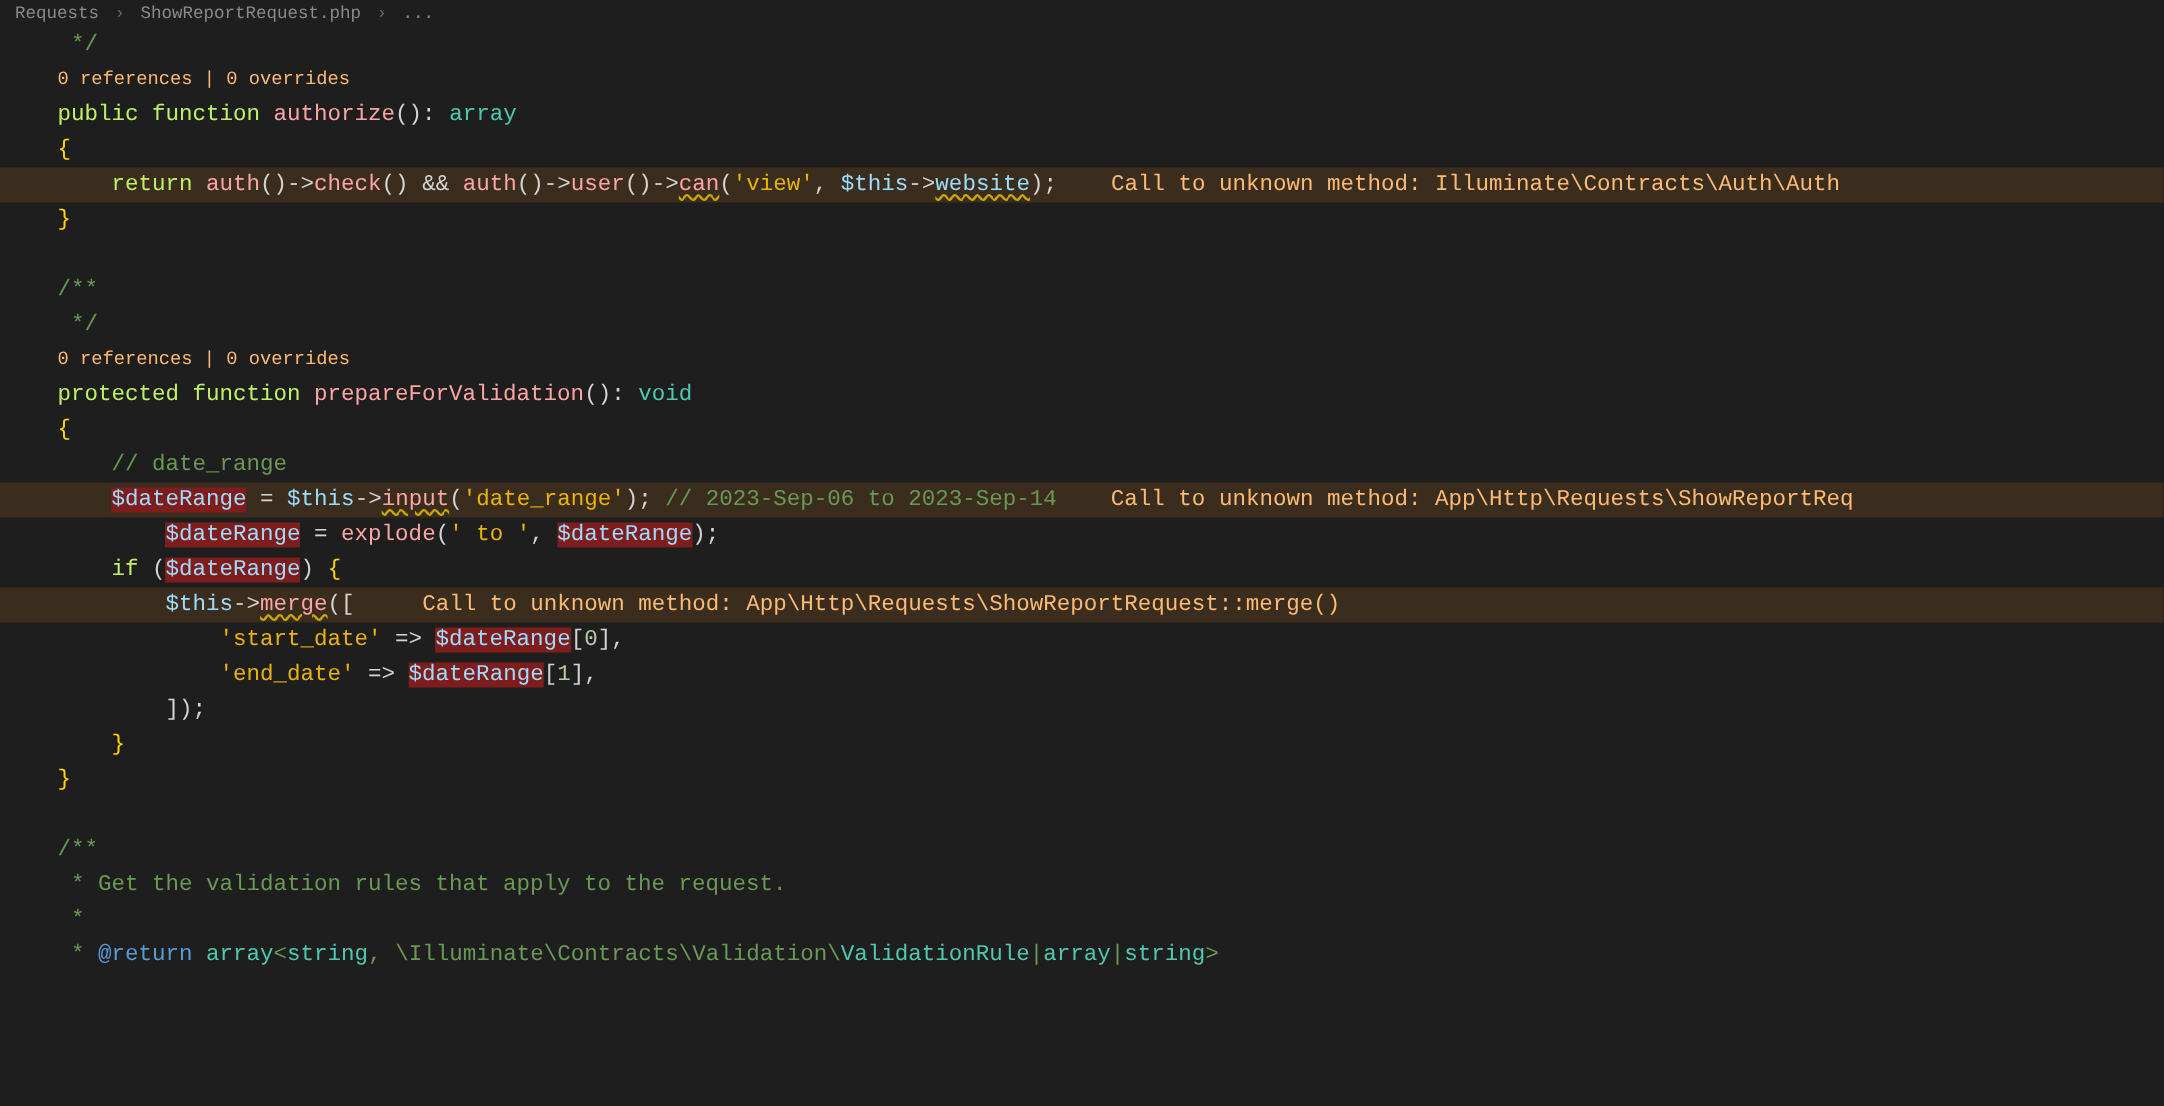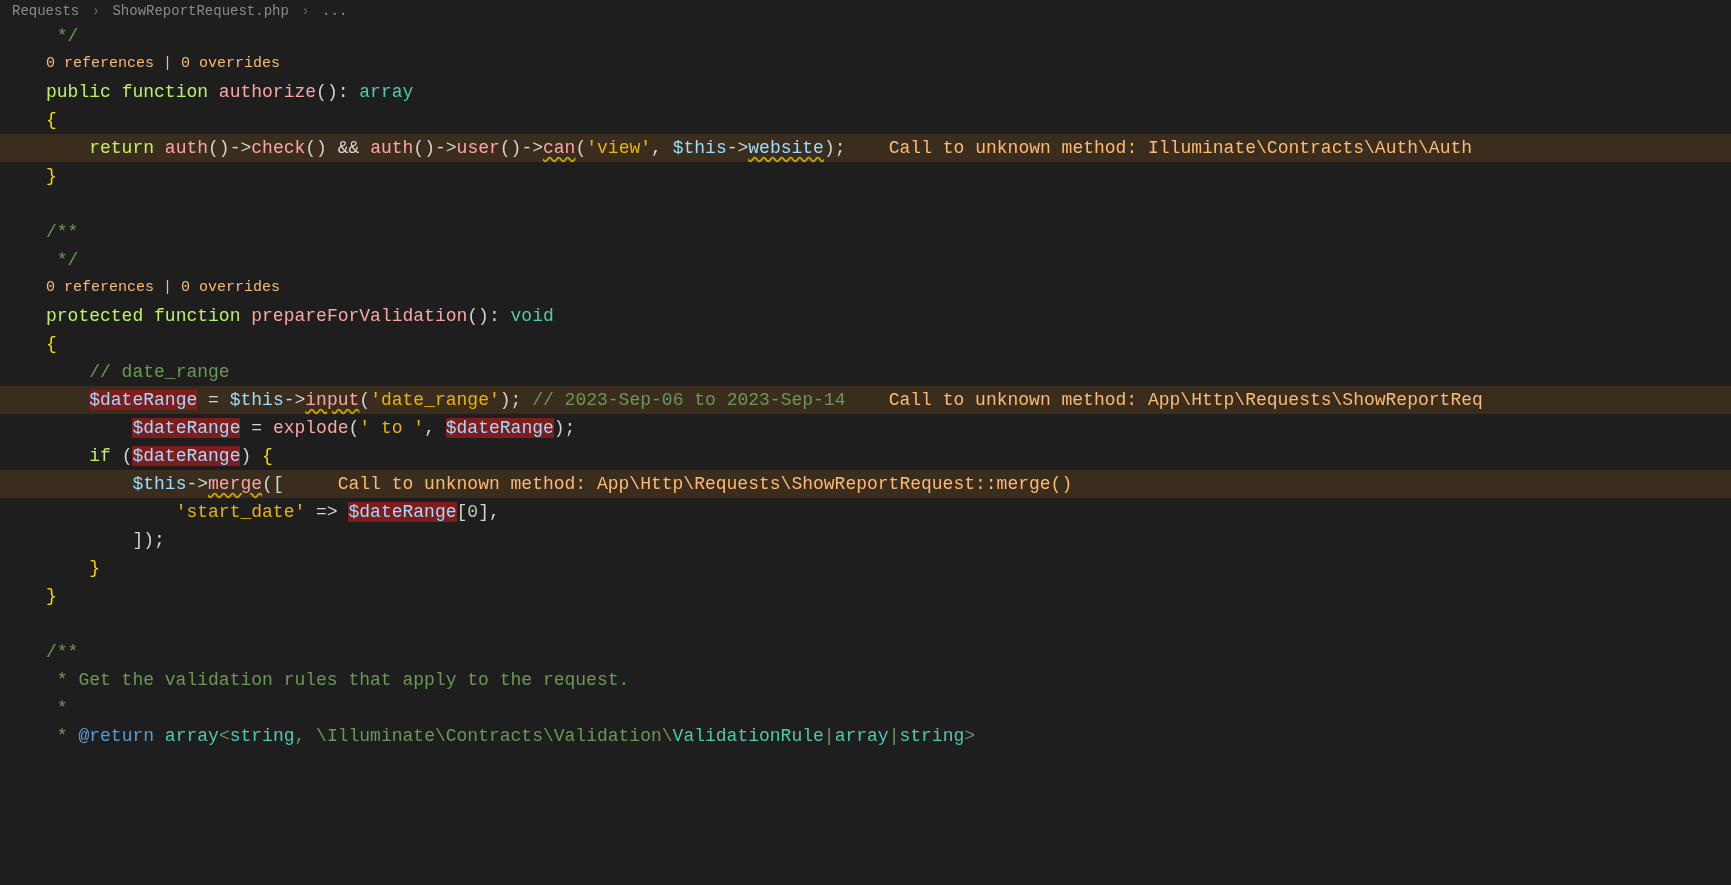--- a/index.html
+++ b/index.html
@@ -65,20 +65,21 @@
   <div class="line err">    <span class="c-var-sel">$dateRange</span> <span class="c-op">=</span> <span class="c-var">$this</span><span class="c-op">-&gt;</span><span class="c-fn wavy">input</span><span class="c-op">(</span><span class="c-str">'date_range'</span><span class="c-op">)</span><span class="c-op">;</span> <span class="c-cmt">// 2023-Sep-06 to 2023-Sep-14</span>    <span class="c-err">Call to unknown method: App\Http\Requests\ShowReportReq</span></div>
 
   <div class="line">        <span class="c-var-sel">$dateRange</span> <span class="c-op">=</span> <span class="c-fn">explode</span><span class="c-op">(</span><span class="c-str">' to '</span><span class="c-op">,</span> <span class="c-var-sel">$dateRange</span><span class="c-op">)</span><span class="c-op">;</span></div>
 
   <div class="line">    <span class="c-kw">if</span> <span class="c-op">(</span><span class="c-var-sel">$dateRange</span><span class="c-op">)</span> <span class="c-brace">{</span></div>
 
   <div class="line err">        <span class="c-var">$this</span><span class="c-op">-&gt;</span><span class="c-fn wavy">merge</span><span class="c-op">(</span><span class="c-op">[</span>     <span class="c-err">Call to unknown method: App\Http\Requests\ShowReportRequest::merge()</span></div>
 
   <div class="line">            <span class="c-str">'start_date'</span> <span class="c-op">=&gt;</span> <span class="c-var-sel">$dateRange</span><span class="c-op">[</span><span class="c-num">0</span><span class="c-op">]</span><span class="c-op">,</span></div>
 
+  <div class="line">            <span class="c-str">'end_date'</span> <span class="c-op">=&gt;</span> <span class="c-var-sel">$dateRange</span><span class="c-op">[</span><span class="c-num">1</span><span class="c-op">]</span><span class="c-op">,</span></div>
 
   <div class="line">        <span class="c-op">]</span><span class="c-op">)</span><span class="c-op">;</span></div>
 
   <div class="line">    <span class="c-brace">}</span></div>
 
   <div class="line"><span class="c-brace">}</span></div>
 
   <div class="line"> </div>
 
   <div class="line"><span class="c-cmt">/**</span></div>

